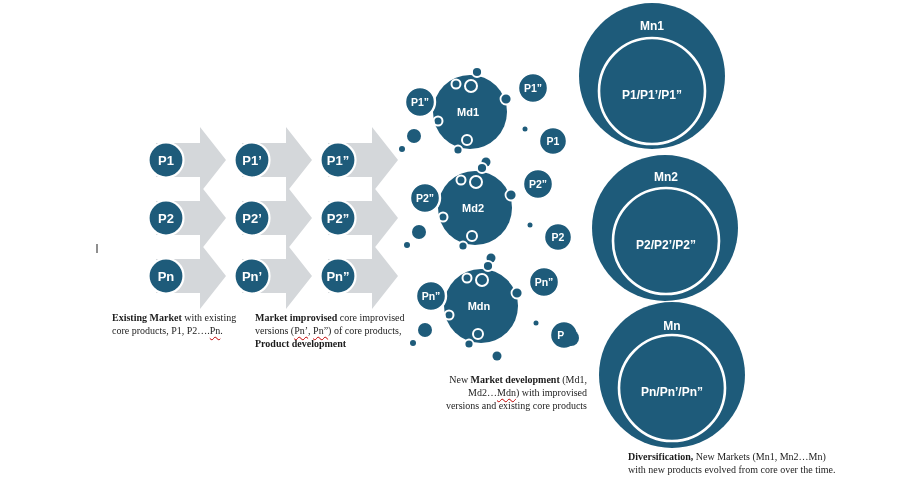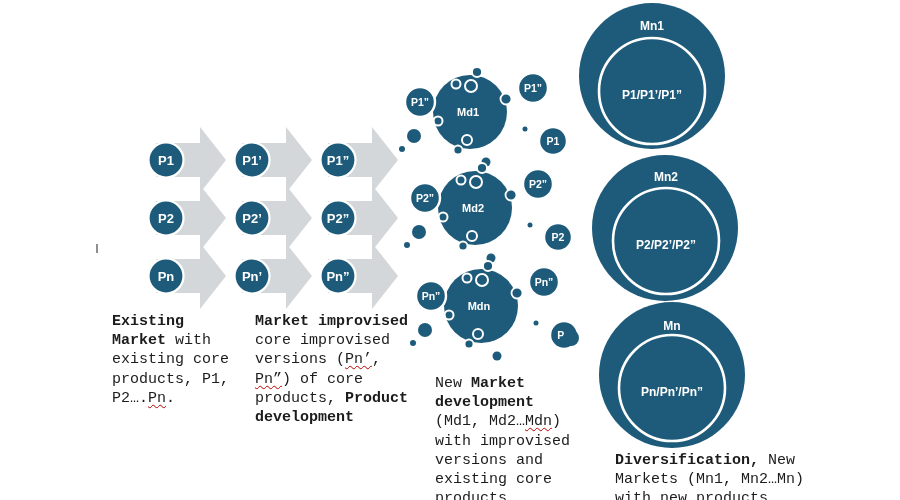--- a/index.html
+++ b/index.html
@@ -18,30 +18,30 @@
   .bigcirc{fill:var(--teal);}
   .innercirc{fill:var(--teal);stroke:#ffffff;stroke-width:2.6px;}
   .ring{fill:none;stroke:#ffffff;stroke-width:2px;}
   .edgedot{fill:var(--teal);stroke:#ffffff;stroke-width:1.8px;}
   .dot{fill:var(--teal);}
   .lbl{fill:#ffffff;font-family:"Liberation Sans",sans-serif;font-weight:700;text-anchor:middle;}
   .lbl13{font-size:13px;}
   .lbl12{font-size:12px;}
   .lbl11{font-size:11px;}
   .lbl10{font-size:10.5px;}
-  .caption{position:absolute;font-family:Liberation Mono, monospace;font-size:15px;
+  .caption{position:absolute;font-family:Liberation Serif, serif;font-size:10px;
            line-height:1.28;color:var(--ink);}
   .caption .b{font-weight:bold;}
   .caption .err{text-decoration:underline;text-decoration-style:wavy;
                 text-decoration-color:var(--err);text-decoration-thickness:1px;
                 text-underline-offset:2px;}
   #cap-existing{left:112px;top:312px;width:126px;}
   #cap-penetration{left:255px;top:312px;width:160px;}
-  #cap-development{left:435px;top:374px;width:152px;}
-  #cap-diversification{left:615px;top:451px;width:210px;}
+  #cap-development{left:435px;top:374px;width:152px;text-align:right;}
+  #cap-diversification{left:628px;top:451px;width:210px;}
   .cursor-artifact{position:absolute;left:96px;top:244px;width:2px;height:9px;background:#8f8f8f;}
 </style>
 </head>
 <body>
 
 <div class="canvas">
 
   <svg width="900" height="500" viewBox="0 0 900 500">
 
     <g>

